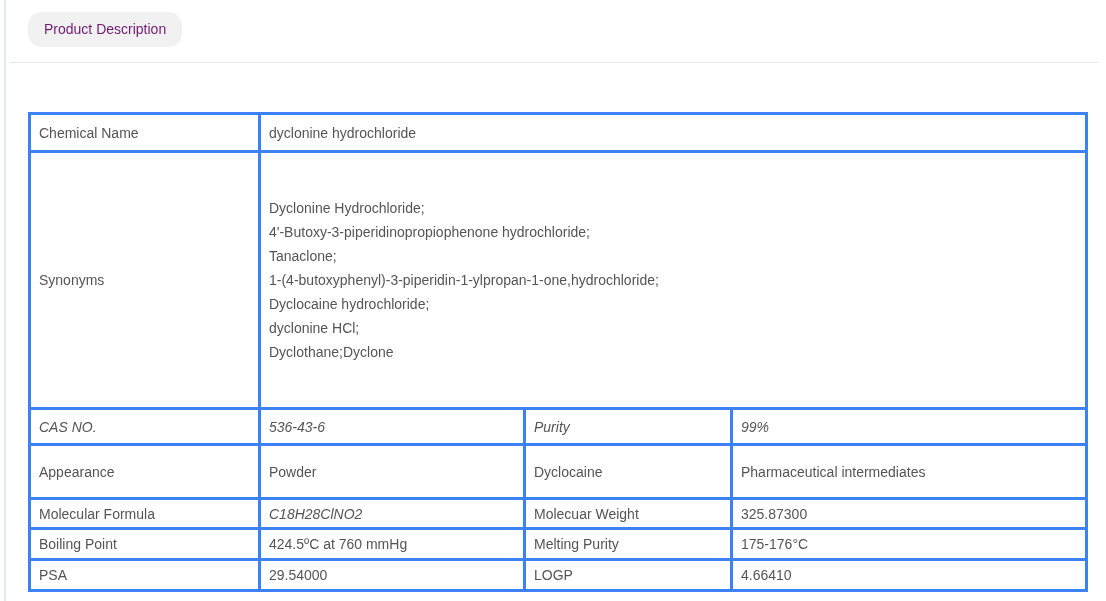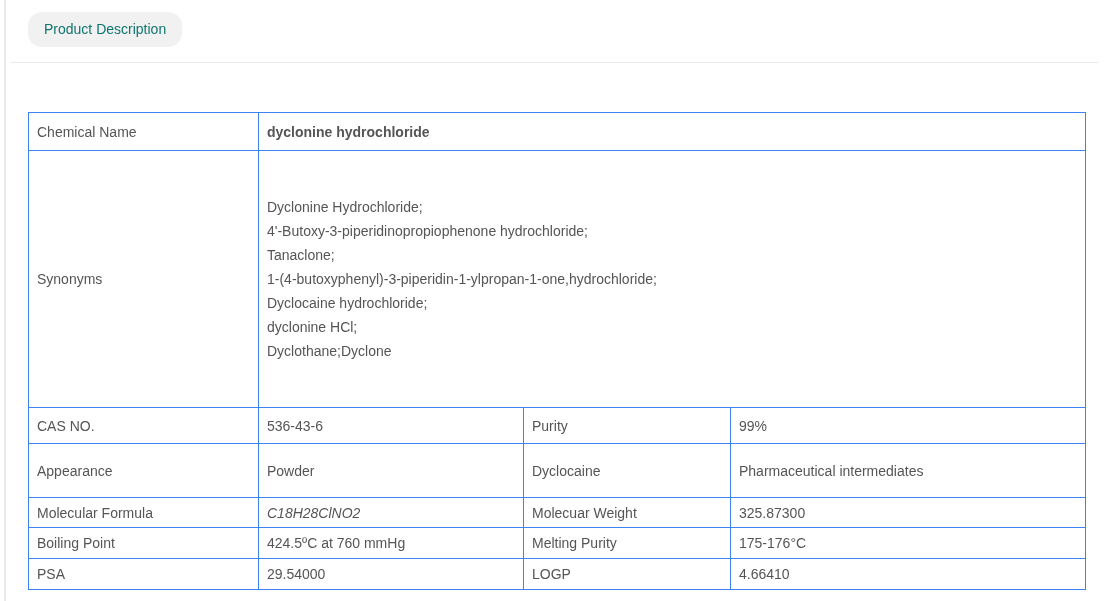--- a/index.html
+++ b/index.html
@@ -25,21 +25,21 @@
   }
   .tab {
     position: absolute;
     left: 28px;
     top: 12px;
     height: 35px;
     line-height: 35px;
     padding: 0 16px;
     background: #f1f1f1;
     border-radius: 14px;
-    color: #0f766e;
+    color: #701a75;
     font-size: 14px;
     cursor: pointer;
     white-space: nowrap;
   }
   .tab-divider {
     position: absolute;
     left: 10px;
     right: 8px;
     top: 62px;
     height: 1px;
@@ -47,38 +47,38 @@
   }
   table.spec-table {
     position: absolute;
     left: 28px;
     top: 112px;
     width: 1057px;
     border-collapse: collapse;
     table-layout: fixed;
   }
   table.spec-table td {
-    border: 1px solid #3b82f6;
+    border: 3px solid #3b82f6;
     padding: 0 8px;
     font-size: 14px;
     color: #555555;
     vertical-align: middle;
     overflow: hidden;
     background: #ffffff;
   }
   td.dark  { color: #2b2b2b; }
-  td.darker{ color: #222222; font-weight: bold; }
+  td.darker{ color: #222222; }
   td.formula {
     color: #999999;
     font-style: italic;
     font-size: 13px;
   }
   tr.r1 { height: 38px; }
   tr.r2 { height: 257px; }
-  tr.r3 { height: 36px; }
+  tr.r3 { height: 36px; font-style: italic; }
   tr.r4 { height: 54px; }
   tr.r5 { height: 30px; padding-left: 12px; }
   tr.r6 { height: 31px; }
   tr.r7 { height: 31px; }
   td.synonyms div {
     line-height: 24px;
     white-space: nowrap;
   }
 </style>
 </head>

